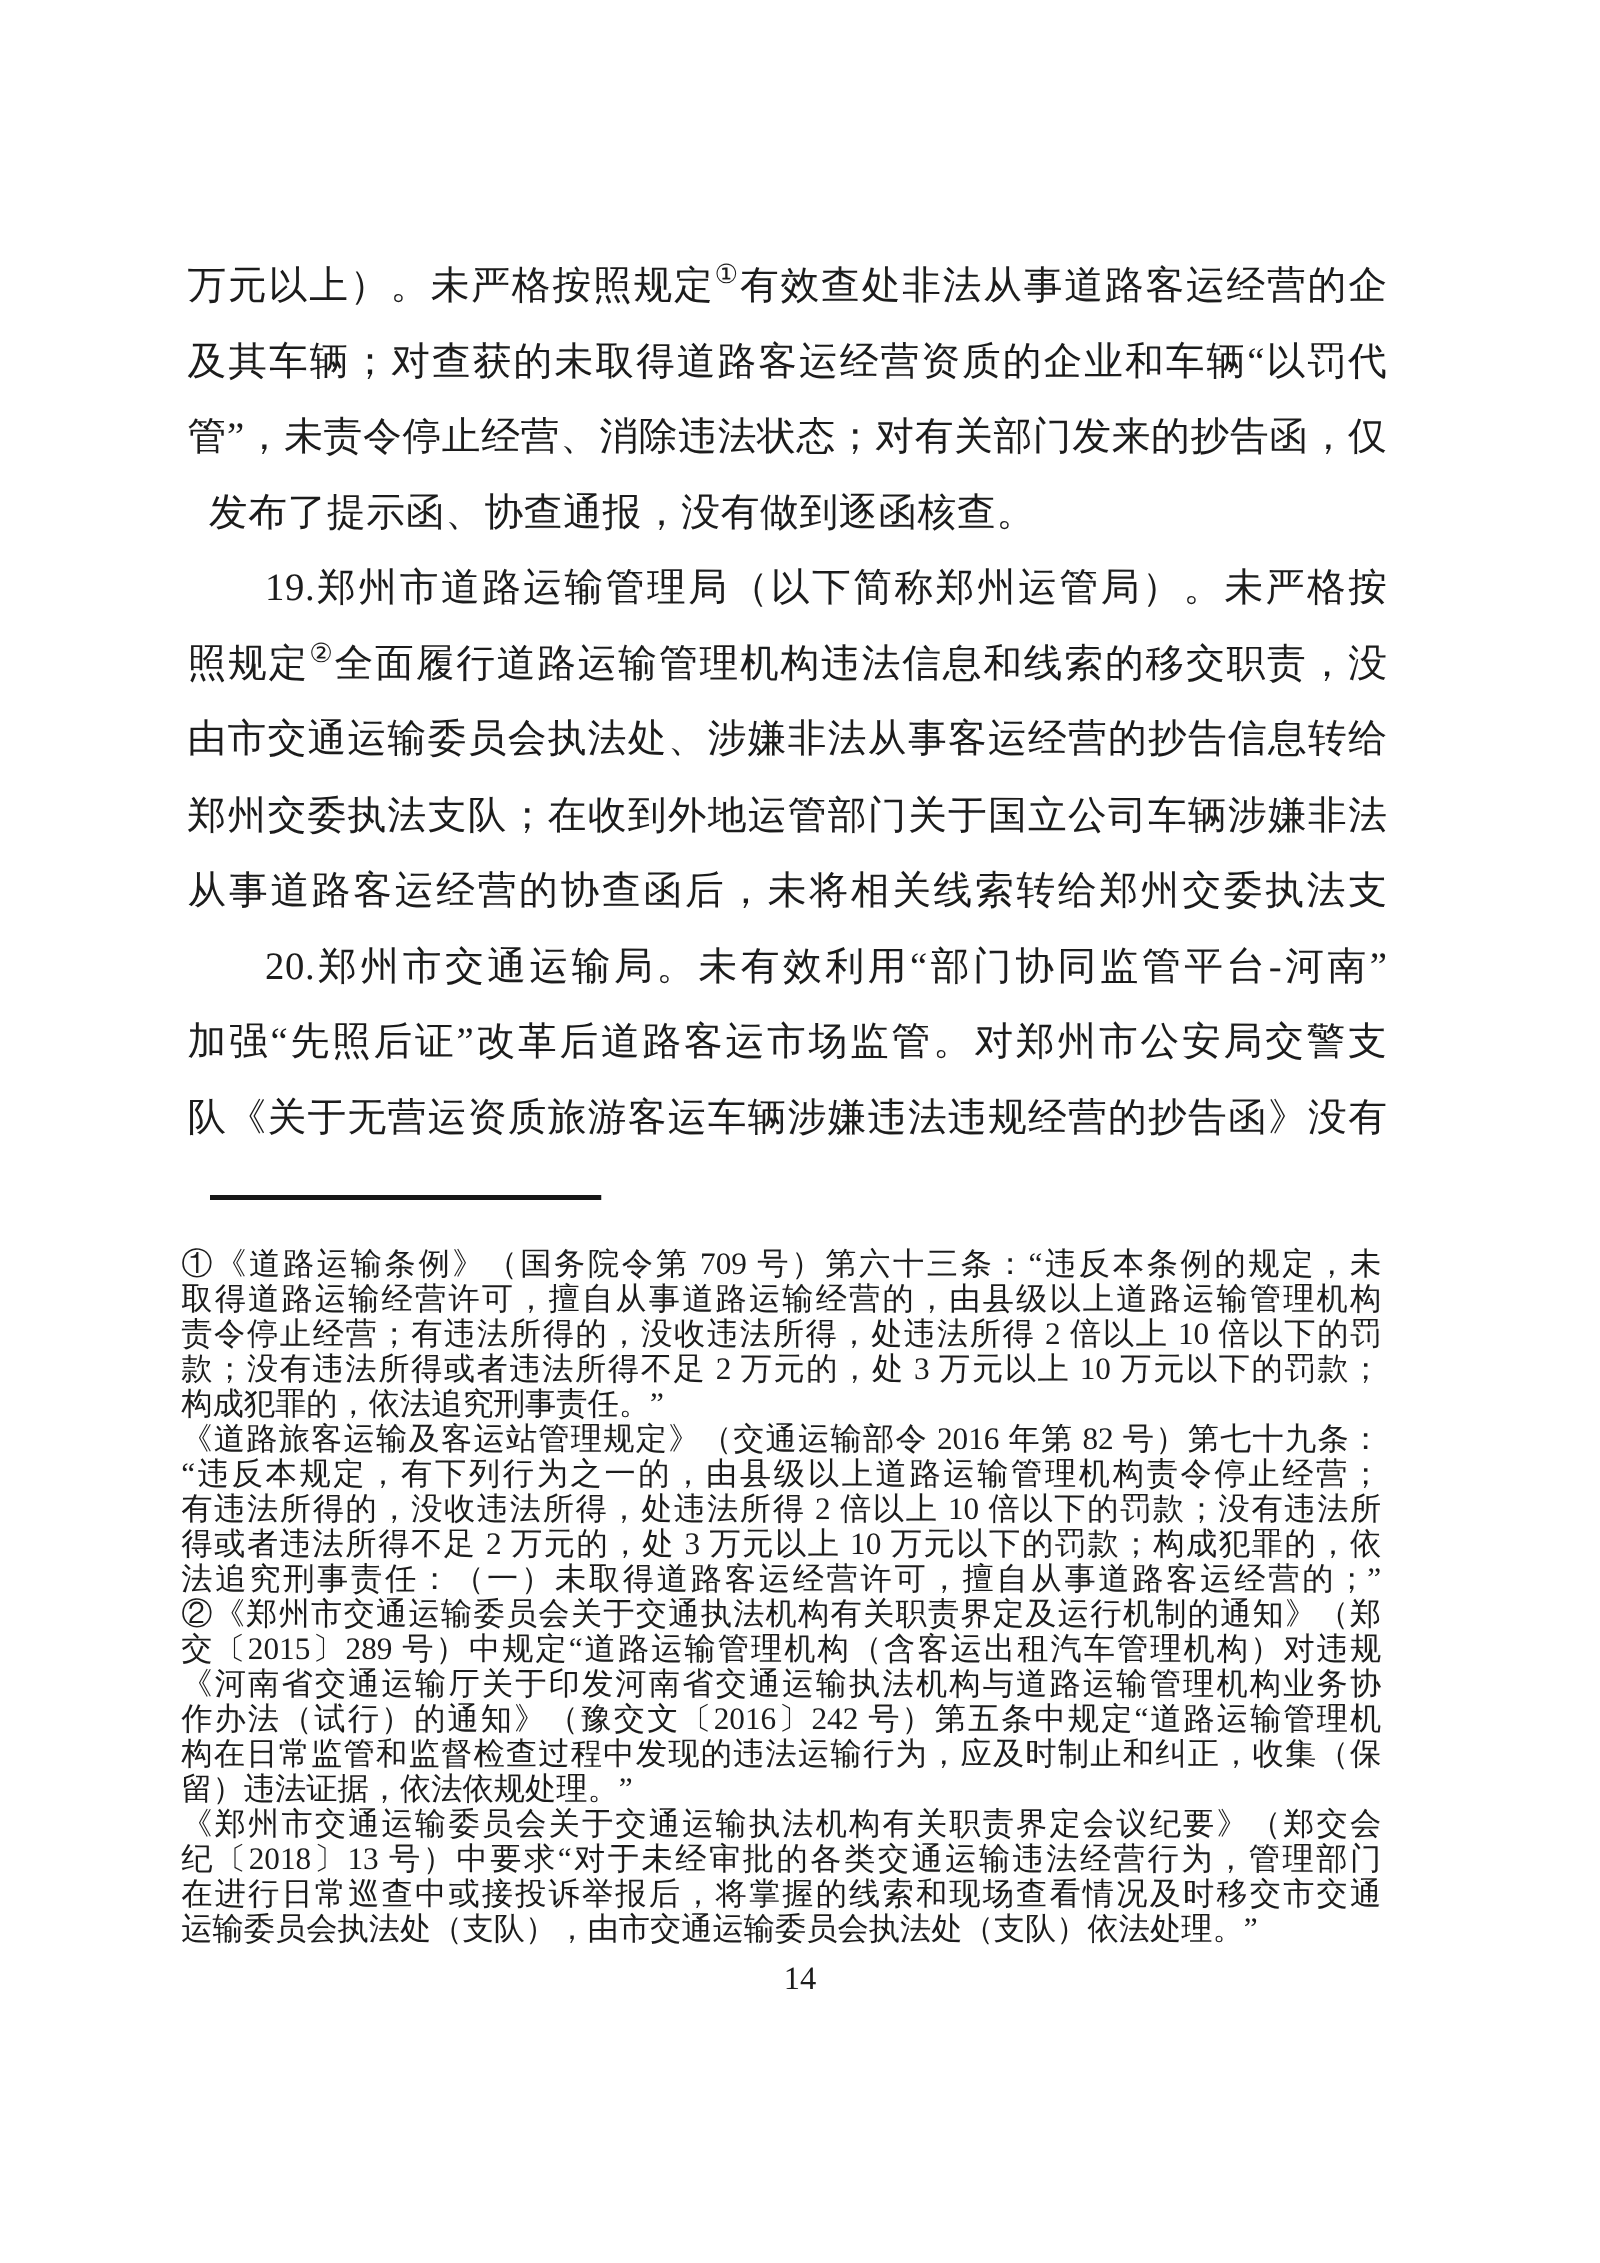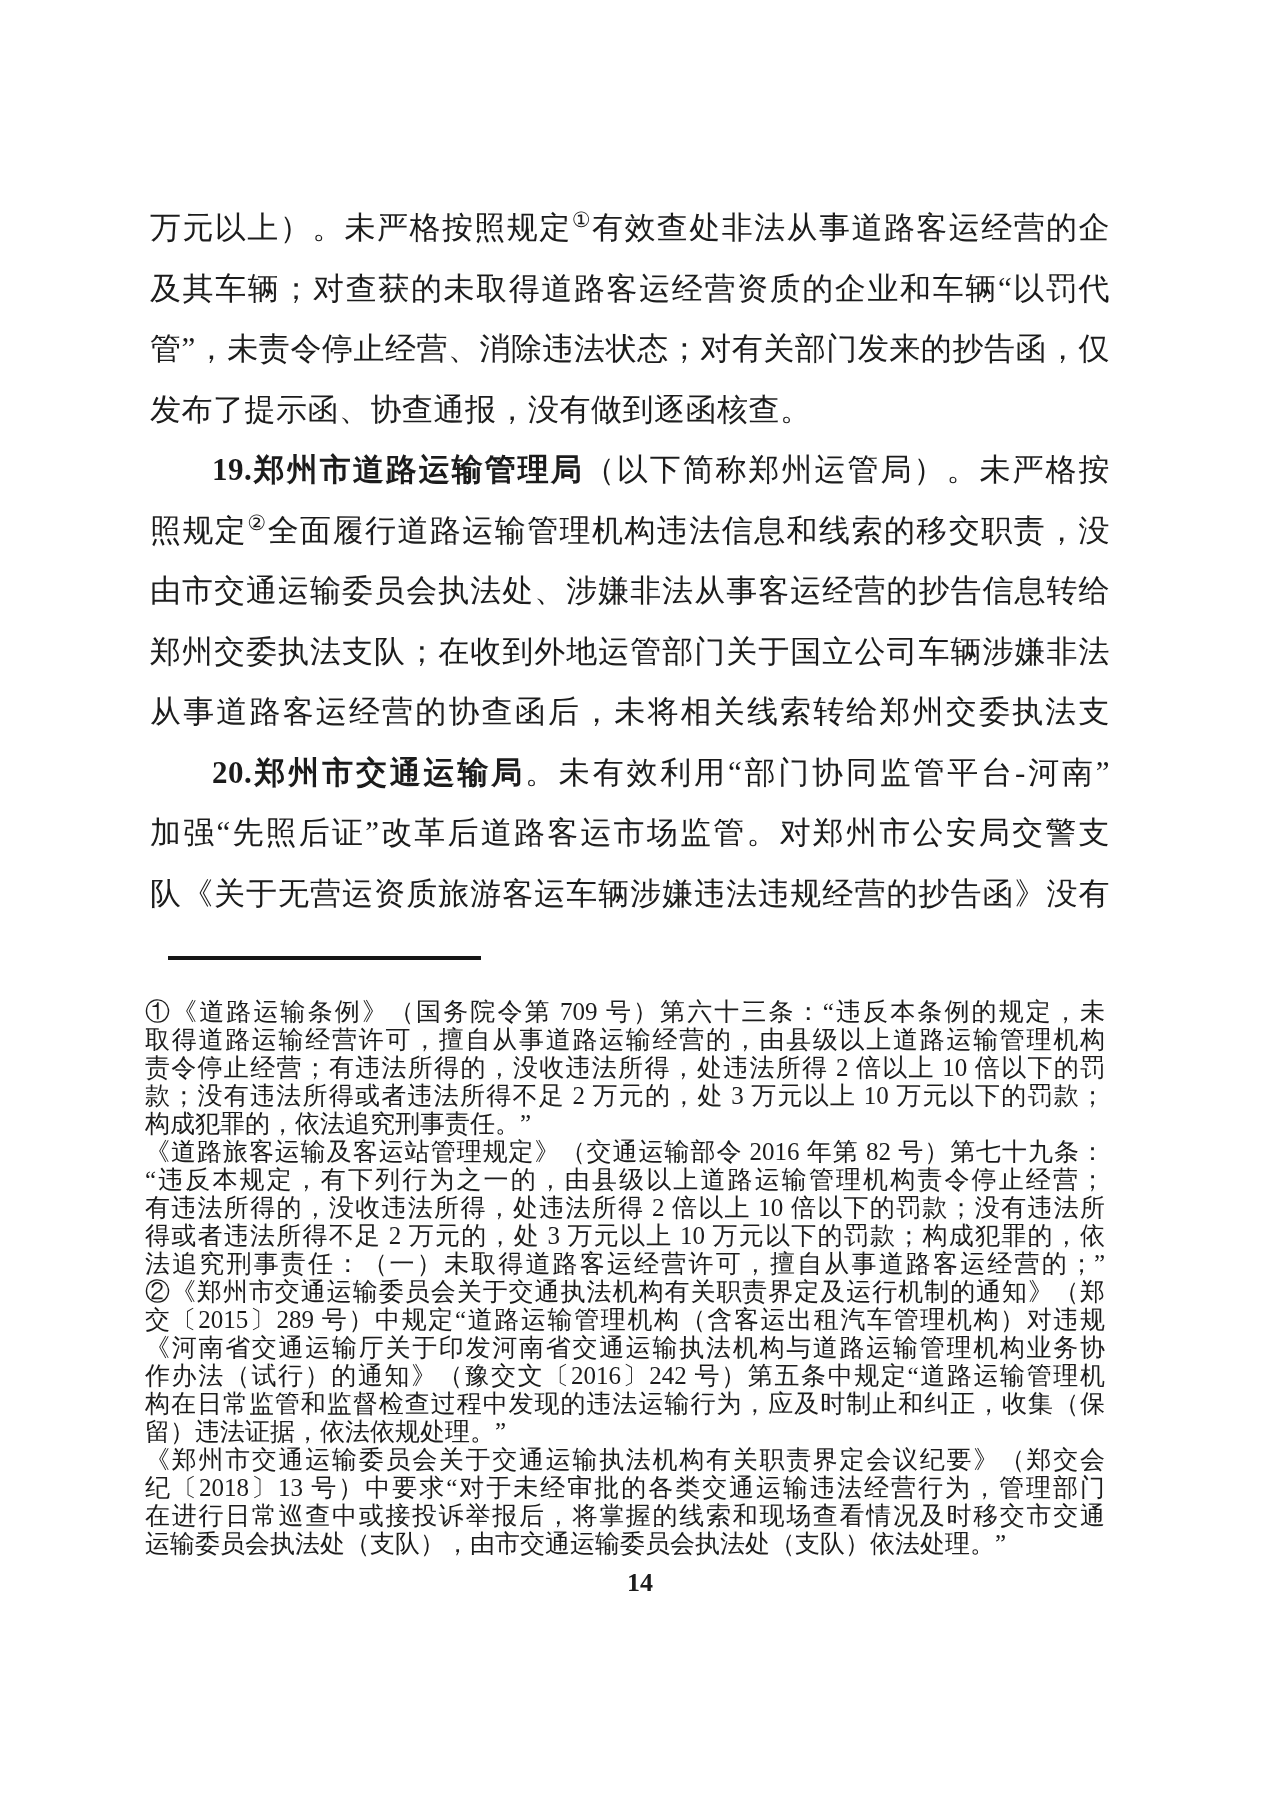--- a/index.html
+++ b/index.html
@@ -31,25 +31,26 @@
     height: 60.5px;
     overflow: hidden;
     text-align: justify;
     text-align-last: justify;
     text-justify: inter-character;
     letter-spacing: 0.5px;
   }
   .body-line.short {
     text-align: left;
     text-align-last: left;
+    margin-left: 17px;
   }
   .body-line.indent {
     text-indent: 62px;
   }
-  .bold { font-weight: 700; }
+  .bold { font-weight: 400; }
   .sup {
     font-size: 0.68em;
     vertical-align: super;
     line-height: 0;
   }
 
   
   .rule {
     position: absolute;
     left: 168px;
@@ -83,21 +84,20 @@
 
   
   .page-number {
     position: absolute;
     left: 0;
     top: 1568px;
     width: 100%;
     text-align: center;
     font-size: 26px;
     font-family: "Liberation Serif", "DejaVu Serif", serif;
-    font-weight: bold;
   }
 </style>
 </head>
 <body>
 
 <div class="page">
   <main class="body-block">
       <div class="body-line"><span>万元以上）。未严格按照规定</span><span class="sup">①</span><span>有效查处非法从事道路客运经营的企业</span></div>
       <div class="body-line"><span>及其车辆；对查获的未取得道路客运经营资质的企业和车辆“以罚代</span></div>
       <div class="body-line"><span>管”，未责令停止经营、消除违法状态；对有关部门发来的抄告函，仅</span></div>

